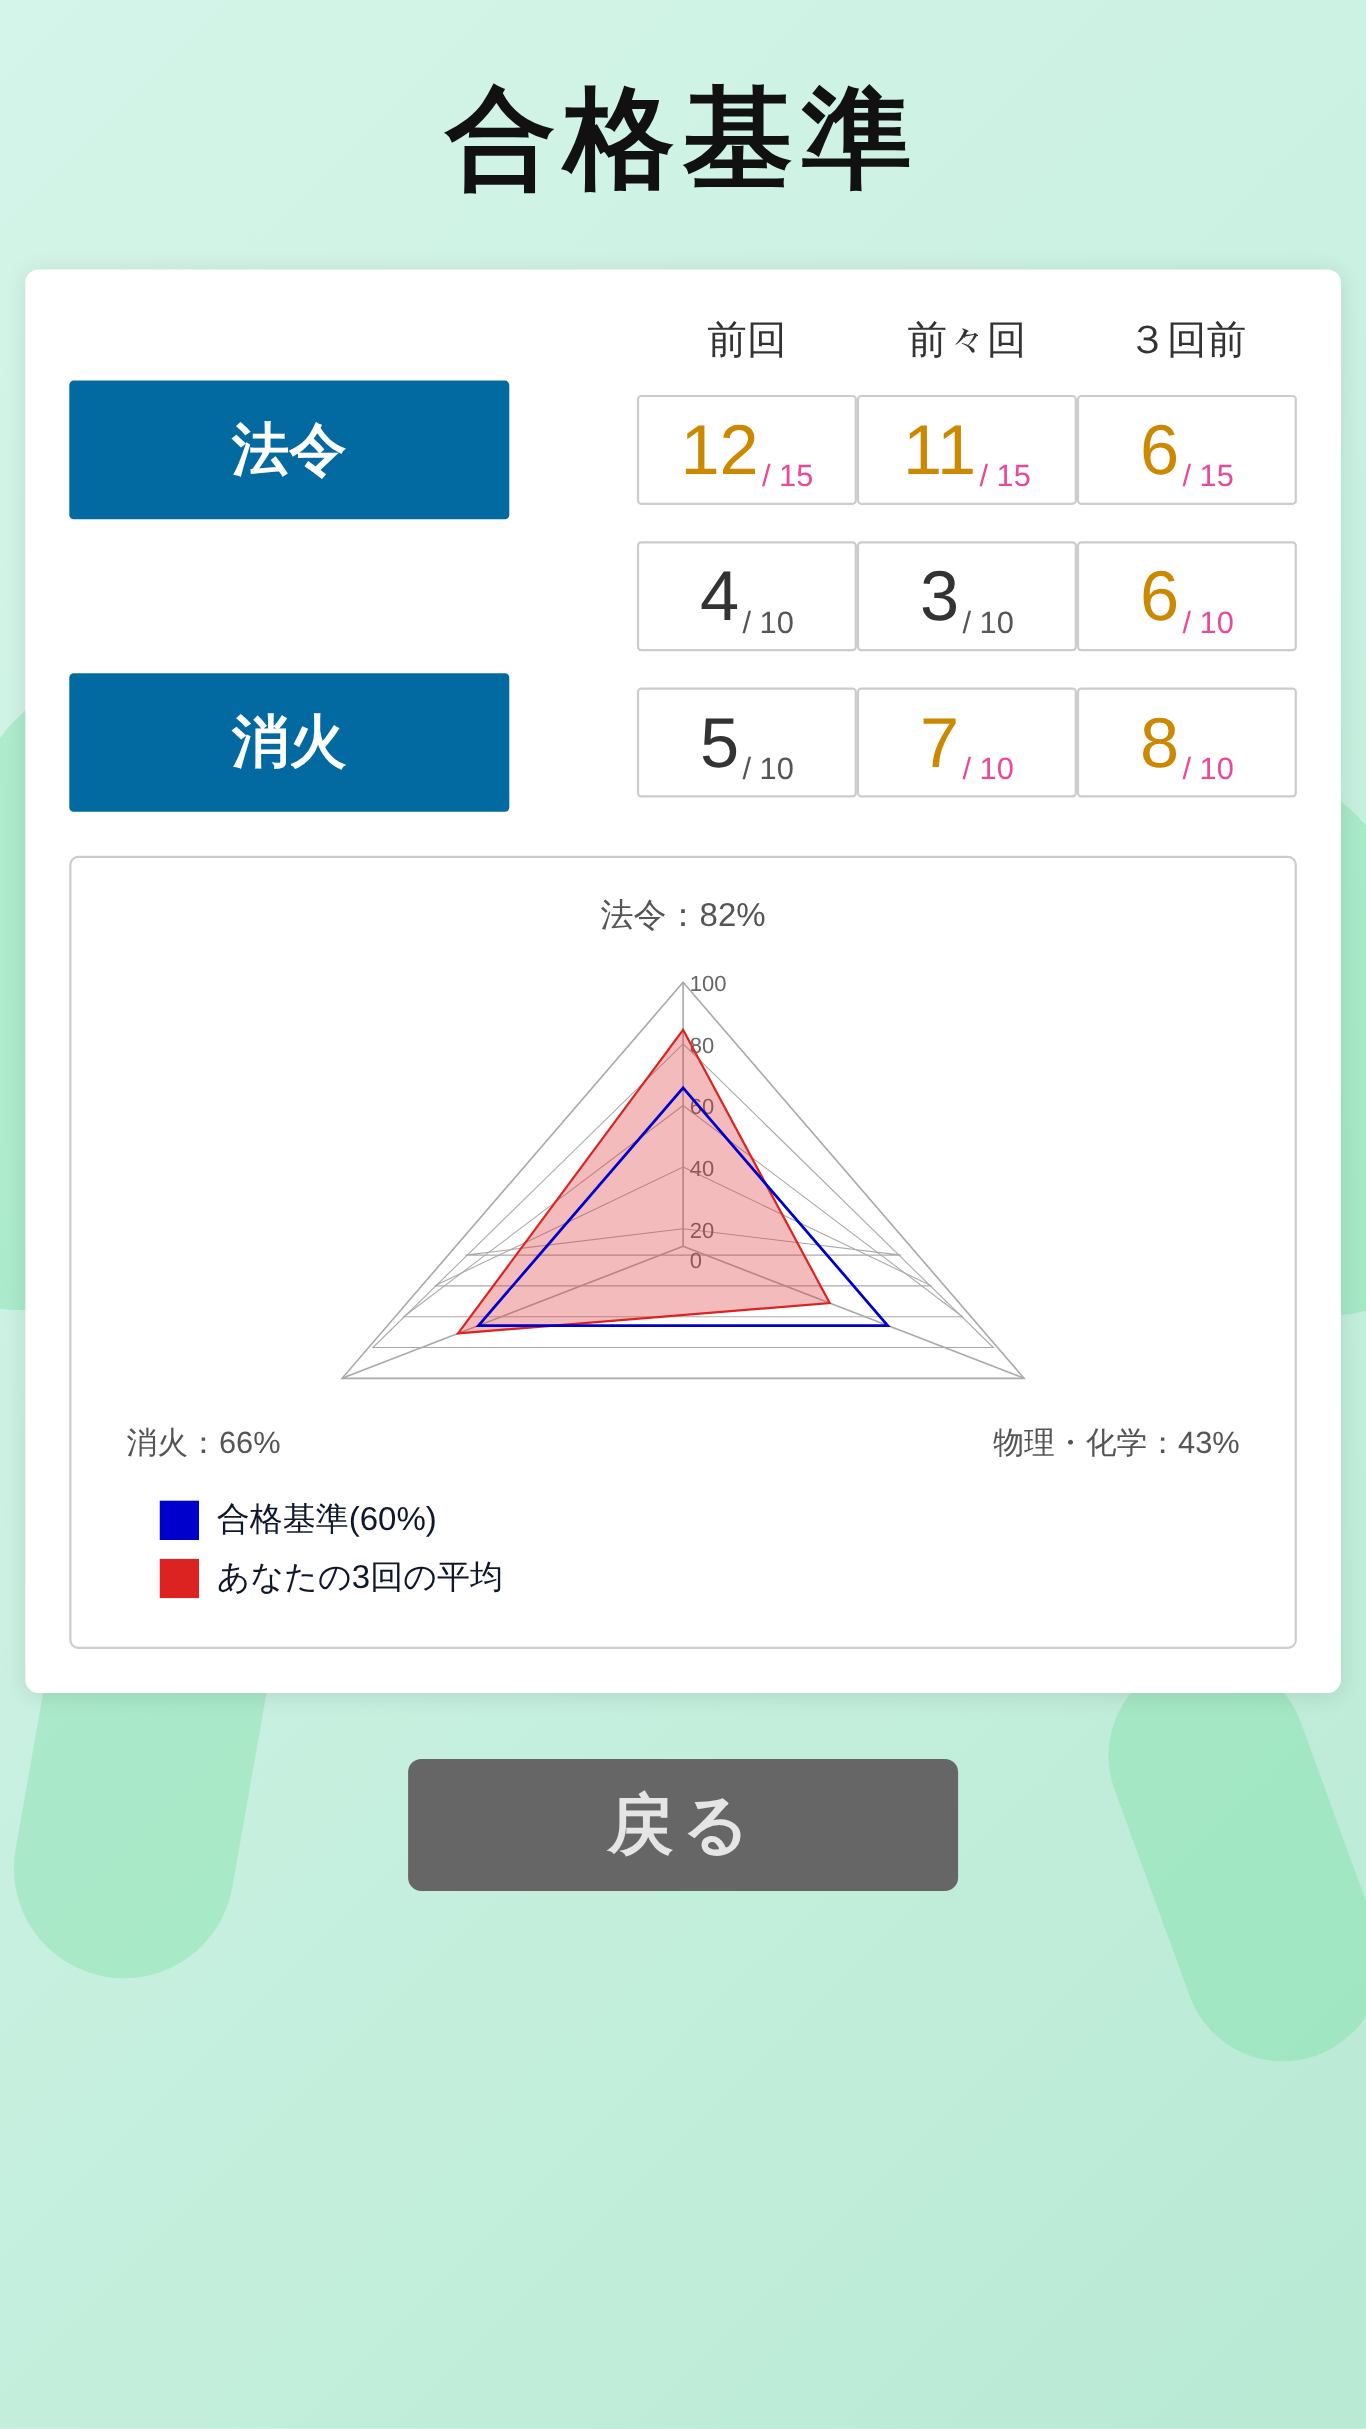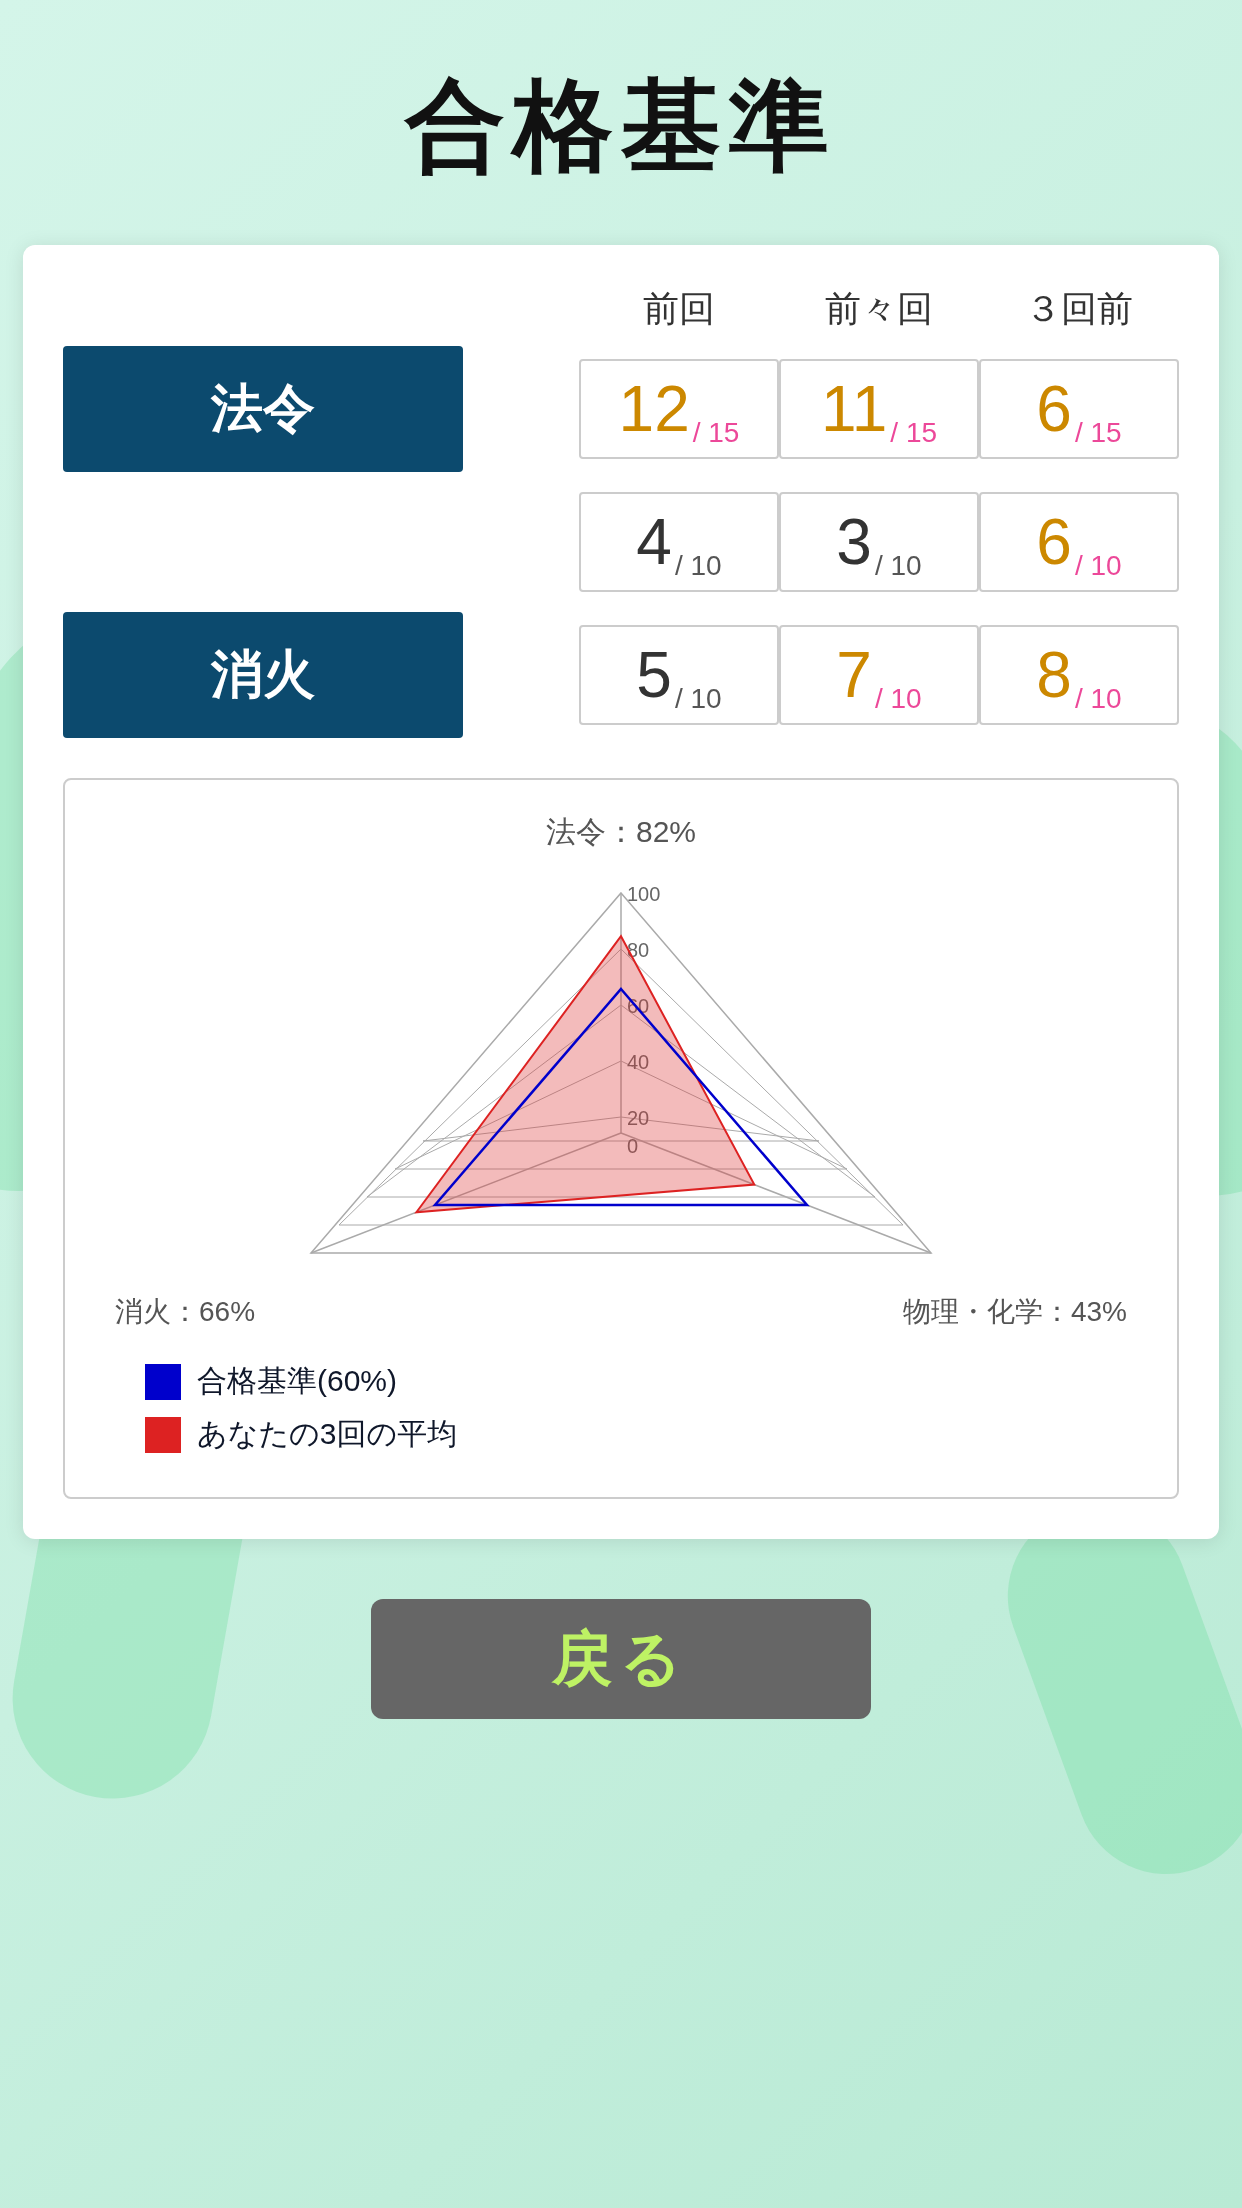--- a/index.html
+++ b/index.html
@@ -67,21 +67,21 @@
 
     .score-row {
       display: flex;
       align-items: center;
       margin-bottom: 20px;
       gap: 16px;
     }
 
     .category-label {
       width: 400px;
-      background: #0c4a6e;
+      background: #0369a1;
       color: white;
       text-align: center;
       padding: 28px 0;
       font-size: 52px;
       font-weight: 700;
       border-radius: 4px;
       flex-shrink: 0;
     }
 
     .score-cells {
@@ -184,21 +184,21 @@
       display: flex;
       align-items: center;
       justify-content: center;
       z-index: 1;
       cursor: pointer;
     }
 
     .back-button-label {
       font-size: 60px;
       font-weight: 700;
-      color: #bef264;
+      color: #e5e5e5;
       letter-spacing: 8px;
     }
   </style>
 </head>
 <body>
 
 <div class="bg-shape bg-shape-1"></div>
 <div class="bg-shape bg-shape-2"></div>
 <div class="bg-shape bg-shape-3"></div>
 <div class="bg-shape bg-shape-4"></div>

